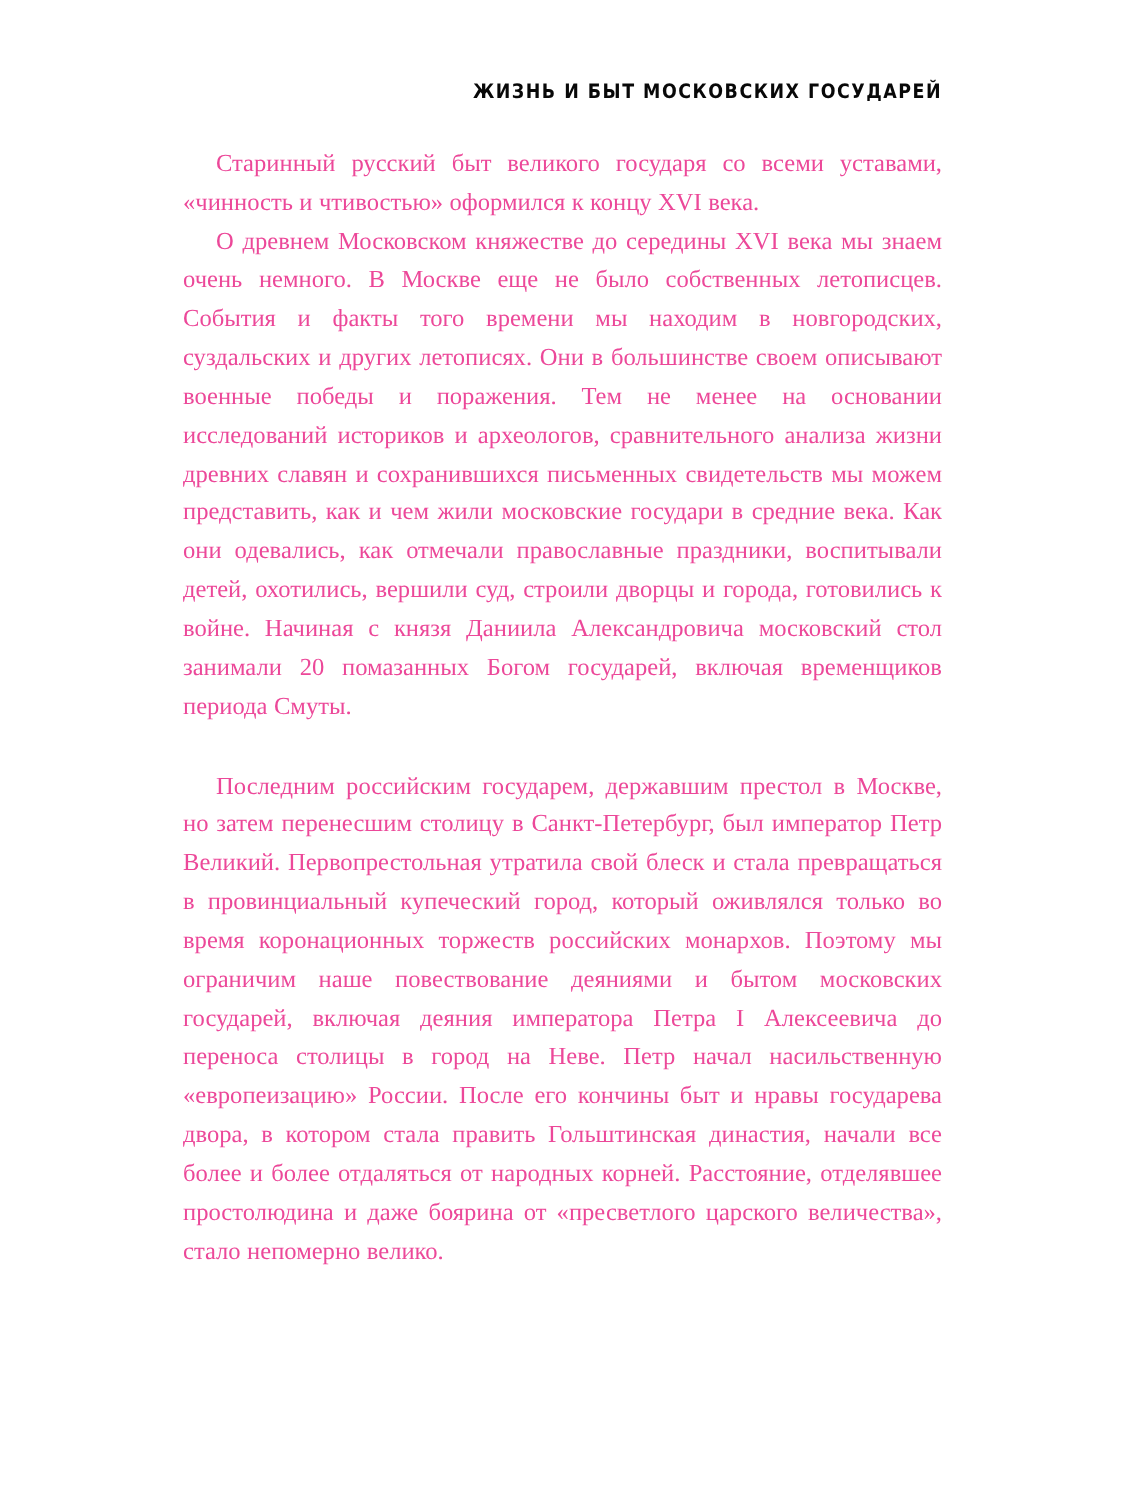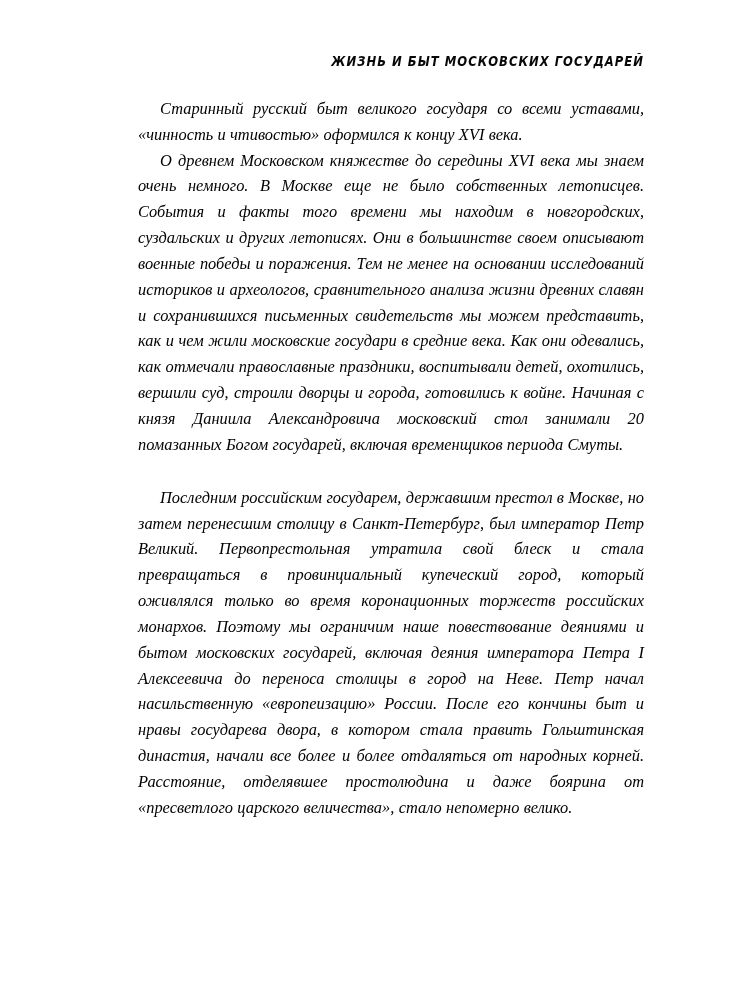--- a/index.html
+++ b/index.html
@@ -16,24 +16,23 @@
   }
   .page {
     position: relative;
     width: 750px;
     height: 1000px;
     background: #ffffff;
     box-sizing: border-box;
   }
   .content {
     position: absolute;
-    left: 138px;
+    left: 122px;
     top: 54px;
     width: 506px;
-    font-style: italic;
   }
   .running-head {
     font-family: "DejaVu Sans", "Liberation Sans", sans-serif;
     font-weight: bold;
     font-size: 13.2px;
     letter-spacing: 1.15px;
     text-transform: uppercase;
     text-align: right;
     color: #080808;
     transform: scaleX(0.88);
@@ -43,21 +42,21 @@
   }
   .body-text {
     margin-top: 26px;
   }
   p.para {
     margin: 0;
     font-size: 16.4px;
     line-height: 25.85px;
     text-align: justify;
     text-indent: 22px;
-    color: #000000;
+    color: #ec4899;
     hyphens: manual;
     -webkit-hyphens: manual;
     word-spacing: 0.2px;
   }
   p.para:last-child {
     text-align-last: left;
     margin-top: 27px;
   }
 </style>
 </head>

